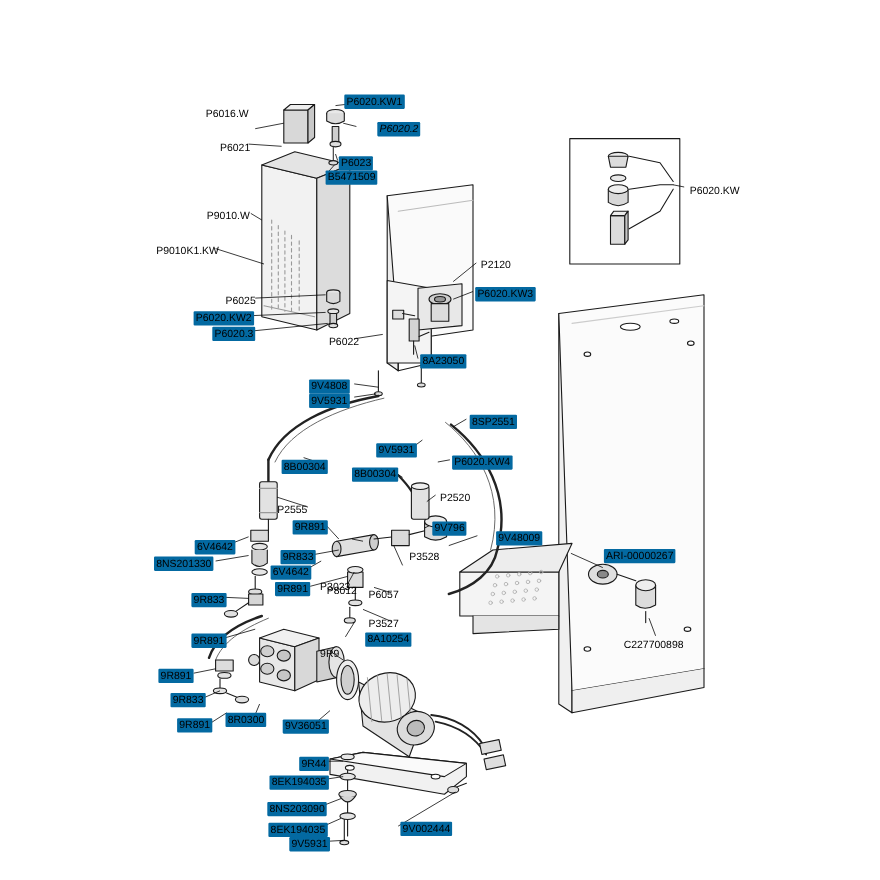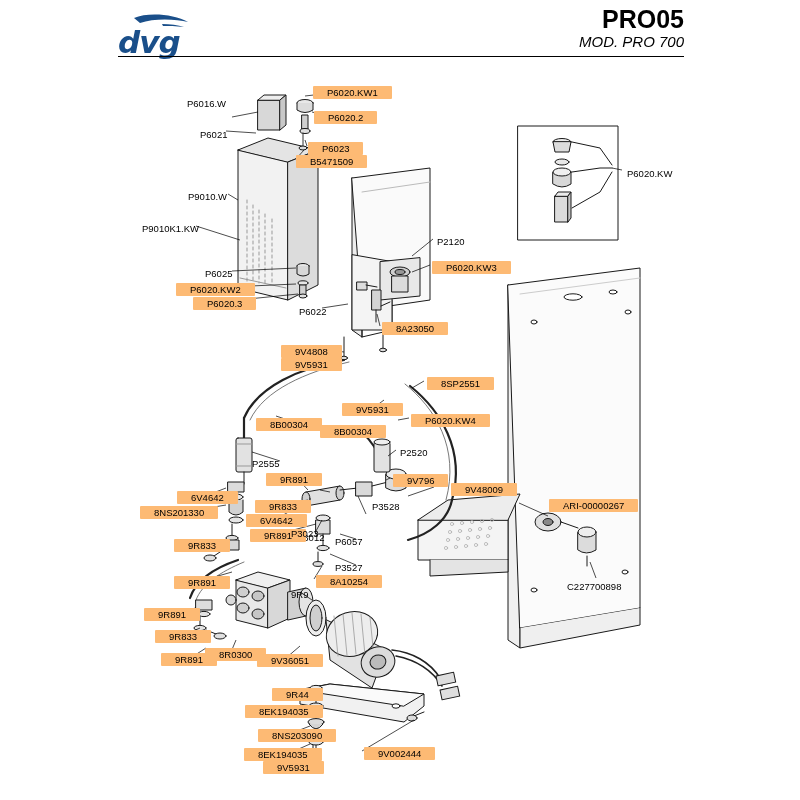--- a/index.html
+++ b/index.html
@@ -78,57 +78,42 @@
   
   .lbl {
     position: absolute;
     font-family: "Liberation Sans", sans-serif;
     font-size: 9.5px;
     color: #000;
     white-space: nowrap;
     line-height: 11px;
   }
   .lbl.hl {
-    background: #fdba74;
-    padding: 1px 14px;
+    background: #0369a1;
+    padding: 1px 2px;
     border-radius: 1px;
   }
   .lbl.plain {
     padding: 1px 2px;
   }
 
   
   svg.art {
     position: absolute;
     left: 0; top: 0;
     width: 800px;
     height: 800px;
     pointer-events: none;
   }
 </style>
 </head>
 <body>
 
 <div id="sheet">
 
-  <div class="header">
-    <div class="logo">
-      <svg width="80" height="42" viewBox="0 0 80 42">
-        <path d="M16 6 C30 0, 56 2, 70 10 C58 7, 36 6, 22 11 Z" fill="#1a4f8a"></path>
-        <path d="M44 12 C52 12, 60 13, 66 15 C58 14, 50 14, 45 14 Z" fill="#1a4f8a"></path>
-      </svg>
-      <div class="logo-text">dvg</div>
-    </div>
-
-    <div class="title-block">
-      <div class="title-main">PRO05</div>
-      <div class="title-sub">MOD. PRO 700</div>
-    </div>
-    <div class="header-rule"></div>
-  </div>
 
   <svg class="art" viewBox="0 0 800 800">
     <g fill="none" stroke="#1a1a1a" stroke-width="1" stroke-linejoin="round" stroke-linecap="round">
 
       <path d="M238 150 L238 288 L288 300 L288 162 Z" fill="#f2f2f2"></path>
       <path d="M238 150 L268 138 L318 150 L288 162 Z" fill="#e4e4e4"></path>
       <path d="M288 162 L318 150 L318 285 L288 300 Z" fill="#dcdcdc"></path>
 
       <path d="M247 200 L247 283" stroke="#999" stroke-dasharray="3 3"></path>
       <path d="M253 205 L253 283" stroke="#999" stroke-dasharray="3 3"></path>
@@ -405,21 +390,21 @@
       <path d="M292 733 L310 726"></path>
       <path d="M292 752 L310 744"></path>
       <path d="M294 765 L312 764"></path>
       <path d="M362 751 L414 720"></path>
     </g>
   </svg>
 
   <div id="labels-layer">
       <div class="lbl hl" style="left: 313px; top: 86px;">P6020.KW1</div>
       <div class="lbl plain" style="left: 185px; top: 97px;">P6016.W</div>
-      <div class="lbl hl" style="left: 314px; top: 111px;">P6020.2</div>
+      <div class="lbl hl" style="left: 343px; top: 111px; font-style: italic;">P6020.2</div>
       <div class="lbl plain" style="left: 198px; top: 128px;">P6021</div>
       <div class="lbl hl" style="left: 308px; top: 142px;">P6023</div>
       <div class="lbl hl" style="left: 296px; top: 155px;">B5471509</div>
       <div class="lbl plain" style="left: 186px; top: 190px;">P9010.W</div>
       <div class="lbl plain" style="left: 140px; top: 222px;">P9010K1.KW</div>
       <div class="lbl plain" style="left: 435px; top: 235px;">P2120</div>
       <div class="lbl plain" style="left: 203px; top: 267px; text-align: center;">P6025</div>
       <div class="lbl hl" style="left: 432px; top: 261px;">P6020.KW3</div>
       <div class="lbl hl" style="left: 176px; top: 283px;">P6020.KW2</div>
       <div class="lbl hl" style="left: 193px; top: 297px;">P6020.3</div>
@@ -444,29 +429,29 @@
       <div class="lbl hl" style="left: 140px; top: 506px;">8NS201330</div>
       <div class="lbl hl" style="left: 246px; top: 514px;">6V4642</div>
       <div class="lbl plain" style="left: 370px; top: 500px;">P3528</div>
       <div class="lbl hl" style="left: 522px; top: 499px; margin-left: 27px;">ARI-00000267</div>
       <div class="lbl hl" style="left: 250px; top: 529px;">9R891</div>
       <div class="lbl plain" style="left: 289px; top: 527px;">P3023</div>
       <div class="lbl plain" style="left: 333px; top: 535px;">P6057</div>
       <div class="lbl hl" style="left: 174px; top: 539px;">9R833</div>
       <div class="lbl plain" style="left: 333px; top: 561px;">P3527</div>
       <div class="lbl hl" style="left: 174px; top: 576px;">9R891</div>
-      <div class="lbl hl" style="left: 316px; top: 575px;">8A10254</div>
+      <div class="lbl hl" style="left: 332px; top: 575px;">8A10254</div>
       <div class="lbl plain" style="left: 289px; top: 588px;">9R9</div>
       <div class="lbl plain" style="left: 565px; top: 580px; text-align: center;">C227700898</div>
       <div class="lbl hl" style="left: 144px; top: 608px;">9R891</div>
       <div class="lbl hl" style="left: 155px; top: 630px;">9R833</div>
       <div class="lbl hl" style="left: 161px; top: 653px;">9R891</div>
       <div class="lbl hl" style="left: 205px; top: 648px;">8R0300</div>
       <div class="lbl hl" style="left: 257px; top: 654px;">9V36051</div>
       <div class="lbl hl" style="left: 272px; top: 688px;">9R44</div>
       <div class="lbl hl" style="left: 245px; top: 705px;">8EK194035</div>
-      <div class="lbl hl" style="left: 258px; top: 729px;">8NS203090</div>
+      <div class="lbl hl" style="left: 243px; top: 729px;">8NS203090</div>
       <div class="lbl hl" style="left: 244px; top: 748px;">8EK194035</div>
       <div class="lbl hl" style="left: 263px; top: 761px;">9V5931</div>
       <div class="lbl hl" style="left: 364px; top: 747px;">9V002444</div>
     </div>
 
 </div>
 
 </body></html>

